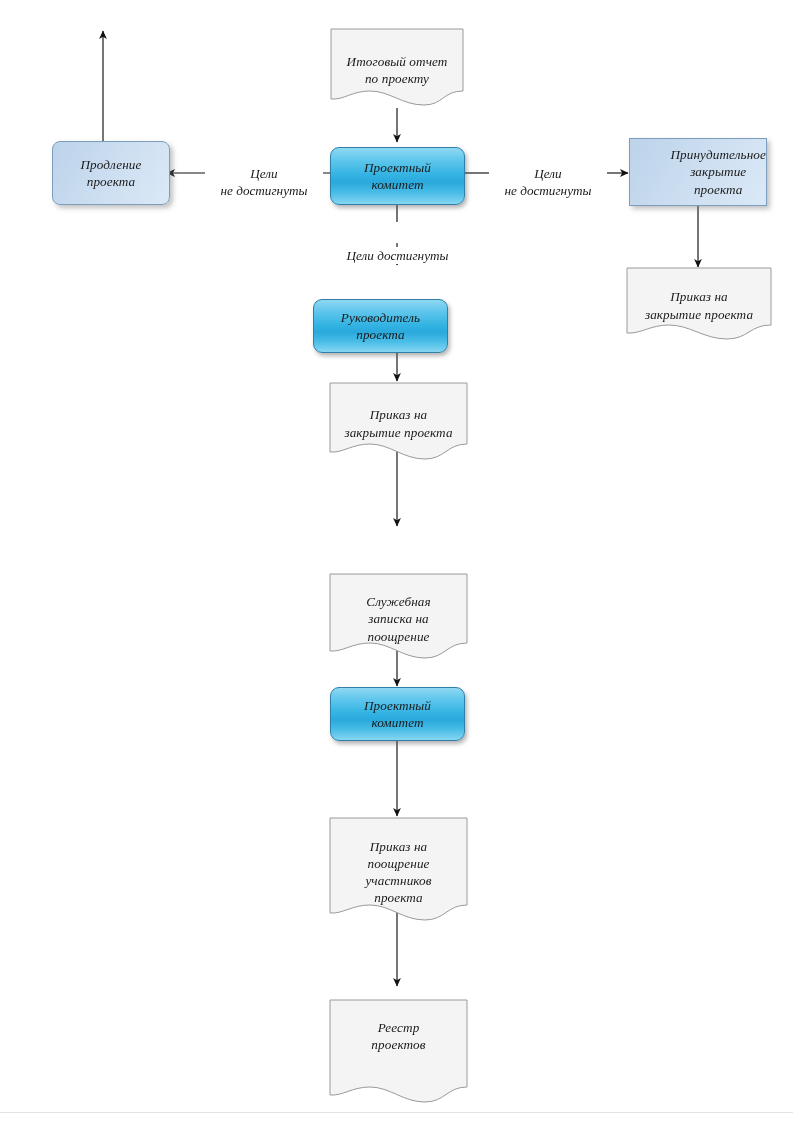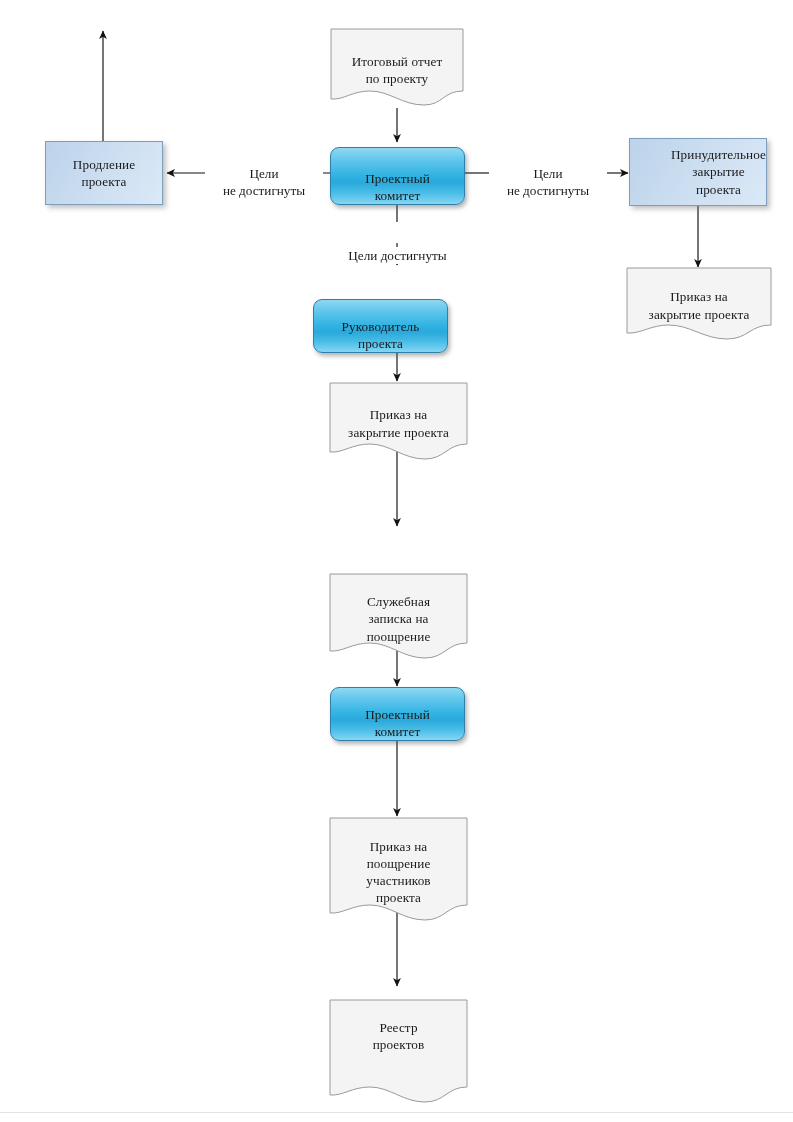--- a/index.html
+++ b/index.html
@@ -1,31 +1,30 @@
 <!DOCTYPE html>
 <html><head>
 <meta charset="utf-8">
 <style>
   html,body{margin:0;padding:0;background:#ffffff;}
   body{width:793px;height:1122px;position:relative;overflow:hidden;
        font-family:"Liberation Serif","DejaVu Serif",serif;}
-  #canvas{position:absolute;left:0;top:0;width:687px;height:1122px;}
+  #canvas{position:absolute;left:0;top:0;width:687px;height:1122px;font-style:italic;}
   svg.layer{position:absolute;left:0;top:0;width:793px;height:1122px;overflow:visible;}
   .node{position:absolute;box-sizing:border-box;display:flex;align-items:center;
         justify-content:center;text-align:center;color:#1a1a1a;}
   .node .txt{display:block;line-height:1.30;font-size:13.2px;letter-spacing:.1px;}
 
   
   .proc{
     border:1px solid #2f7fa8;border-radius:9px;
     background:linear-gradient(to bottom,
         #8fd8f2 0%, #5fc6ec 22%, #30b2e2 50%, #2aa9dc 62%,
         #49bde7 80%, #86d6f2 100%);
     box-shadow:2px 3px 4px rgba(90,90,90,.45);
-    align-items:flex-end;
   }
   
   .sq{
     border:1px solid #7d9dbc;
     background:linear-gradient(120deg,#bcd3ea 0%,#cbddf0 45%,#dbe9f7 100%);
     box-shadow:3px 3px 5px rgba(120,120,120,.45);
   }
   
   .doc{ background:transparent; }
   .doc .docsvg{position:absolute;left:0;top:0;width:100%;height:100%;}
@@ -79,21 +78,21 @@
     <svg class="docsvg" viewBox="0 0 134 84" preserveAspectRatio="none">
       <path d="M1,1 H133 V63 C113,63 113,77 94,77 C72,77 60,63 40,63 C22,63 14,72 1,71 Z" fill="#f4f4f4" stroke="#9a9a9a" stroke-width="1"></path>
     </svg>
     <span class="txt">Итоговый отчет<br>по проекту</span>
   </div>
 
   <div class="node proc" style="left:330px;top:147px;width:135px;height:58px;">
     <span class="txt">Проектный<br>комитет</span>
   </div>
 
-  <div class="node sq" style="left:45px;top:141px;width:118px;height:64px;">
+  <div class="node sq" style="left:52px;top:141px;width:118px;height:64px;border-radius:8px;">
     <span class="txt">Продление<br>проекта</span>
   </div>
 
   <div class="node sq" style="left:629px;top:138px;width:138px;height:68px;justify-content:flex-end;">
     <span class="txt">Принудительное<br>закрытие<br>проекта</span>
   </div>
 
   <div class="node doc" style="left:626px;top:267px;width:146px;height:77px;">
     <svg class="docsvg" viewBox="0 0 146 77" preserveAspectRatio="none">
       <path d="M1,1 H145 V58 C124,58 122,72 101,72 C78,72 64,58 43,58 C24,58 15,67 1,66 Z" fill="#f4f4f4" stroke="#9a9a9a" stroke-width="1"></path>

